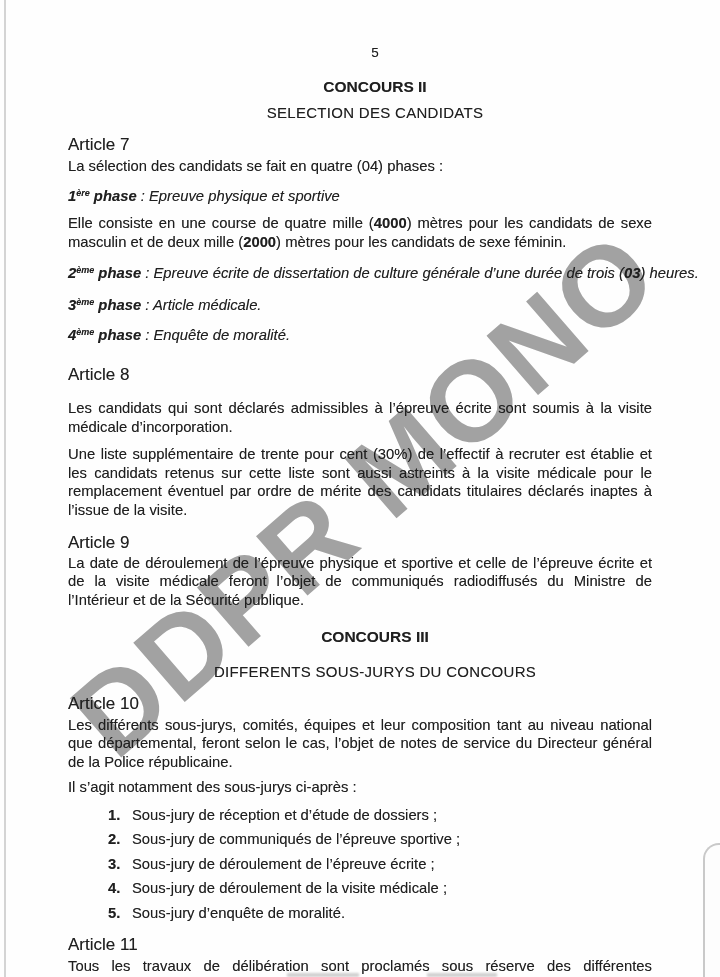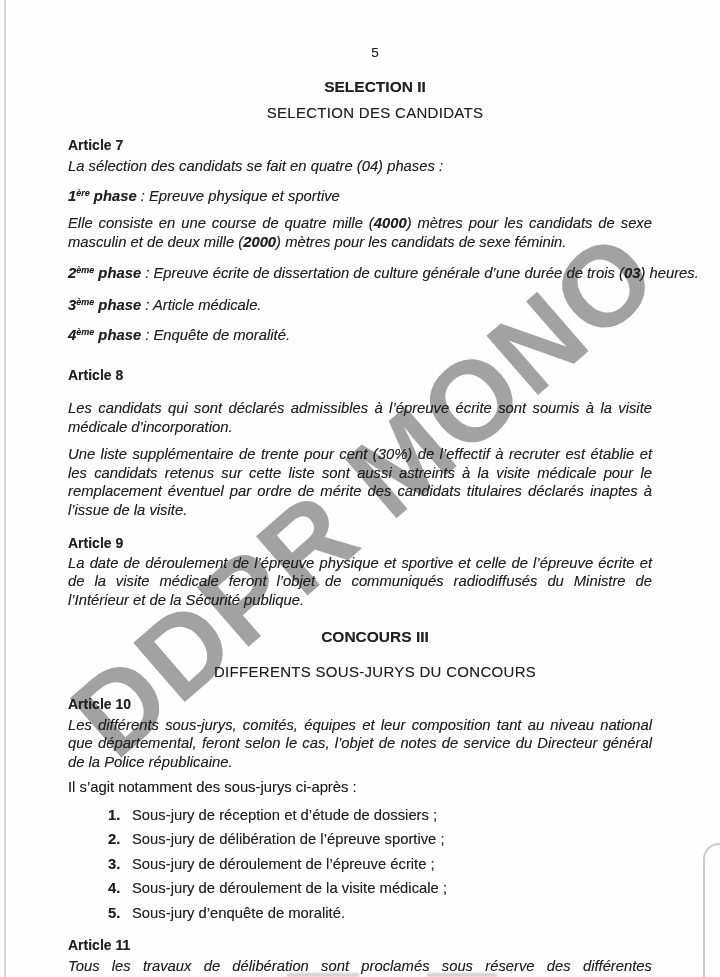--- a/index.html
+++ b/index.html
@@ -47,22 +47,22 @@
   .content {
     position: absolute; inset: 0;
     padding: 44px 68px 0 68px;
     font-size: 14.8px; line-height: 18.5px;
     z-index: 2;
   }
   .centered { text-align: center; margin-left: 30px; }
   .pagenum { font-size: 13.5px; }
   .chap-title { font-weight: bold; font-size: 15.5px; }
   .chap-subtitle { font-size: 15px; letter-spacing: 0.3px; }
-  .art-heading { font-weight: bold; font-size: 14px; }
-  .para { text-align: justify; font-style: italic; }
+  .art-heading { font-weight: normal; font-size: 17px; }
+  .para { text-align: justify; }
   .phase-line { white-space: nowrap; font-style: italic; }
   .b { font-weight: bold; }
   .sup { font-size: 9px; vertical-align: 5px; font-weight: bold; }
 
   
   .m-chapii   { margin-top: 15px; }
   .m-subii    { margin-top: 8px; }
   .m-art7h    { margin-top: 13px; }
   .m-art7p    { margin-top: 3px; }
   .m-phase1   { margin-top: 8px; }
@@ -93,21 +93,21 @@
 <div class="page" style="color: rgb(31, 31, 31);">
 
   <div class="scan-edge"></div>
 
   <div class="watermark" style="color: rgb(162, 162, 162);">DDPR MONO</div>
 
   <div class="content">
 
     <div class="centered pagenum">5</div>
 
-    <div class="centered chap-title m-chapii">SELECTION II</div>
+    <div class="centered chap-title m-chapii">CONCOURS II</div>
     <div class="centered chap-subtitle m-subii">SELECTION DES CANDIDATS</div>
 
     <div class="art-heading m-art7h">Article 7</div>
     <div class="para m-art7p">La sélection des candidats se fait en quatre (04) phases :</div>
 
     <div class="phase-line m-phase1"><span class="b">1</span><span class="b sup">ère</span><span class="b"> phase</span><span> : Epreuve physique et sportive</span></div>
 
     <div class="para m-elle"><span>Elle consiste en une course de quatre mille (</span><span class="b">4000</span><span>) mètres pour les candidats de sexe masculin et de deux mille (</span><span class="b">2000</span><span>) mètres pour les candidats de sexe féminin.</span></div>
 
     <div class="phase-line m-phase2"><span class="b">2</span><span class="b sup">ème</span><span class="b"> phase</span><span> : Epreuve écrite de dissertation de culture générale d’une durée de trois (</span><span class="b">03</span><span>) heures.</span></div>
@@ -128,21 +128,21 @@
     <div class="para m-art10p1">Les différents sous-jurys, comités, équipes et leur composition tant au niveau national que départemental, feront selon le cas, l’objet de notes de service du Directeur général de la Police républicaine.</div>
     <div class="m-art10p2">Il s’agit notamment des sous-jurys ci-après :</div>
 
     <div class="jury-list m-list">
       <div class="jury-item">
         <span class="jury-num">1.</span>
         <span>Sous-jury de réception et d’étude de dossiers ;</span>
       </div>
       <div class="jury-item">
         <span class="jury-num">2.</span>
-        <span>Sous-jury de délibération de l’épreuve sportive ;</span>
+        <span>Sous-jury de communiqués de l’épreuve sportive ;</span>
       </div>
       <div class="jury-item">
         <span class="jury-num">3.</span>
         <span>Sous-jury de déroulement de l’épreuve écrite ;</span>
       </div>
       <div class="jury-item">
         <span class="jury-num">4.</span>
         <span>Sous-jury de déroulement de la visite médicale ;</span>
       </div>
       <div class="jury-item">

